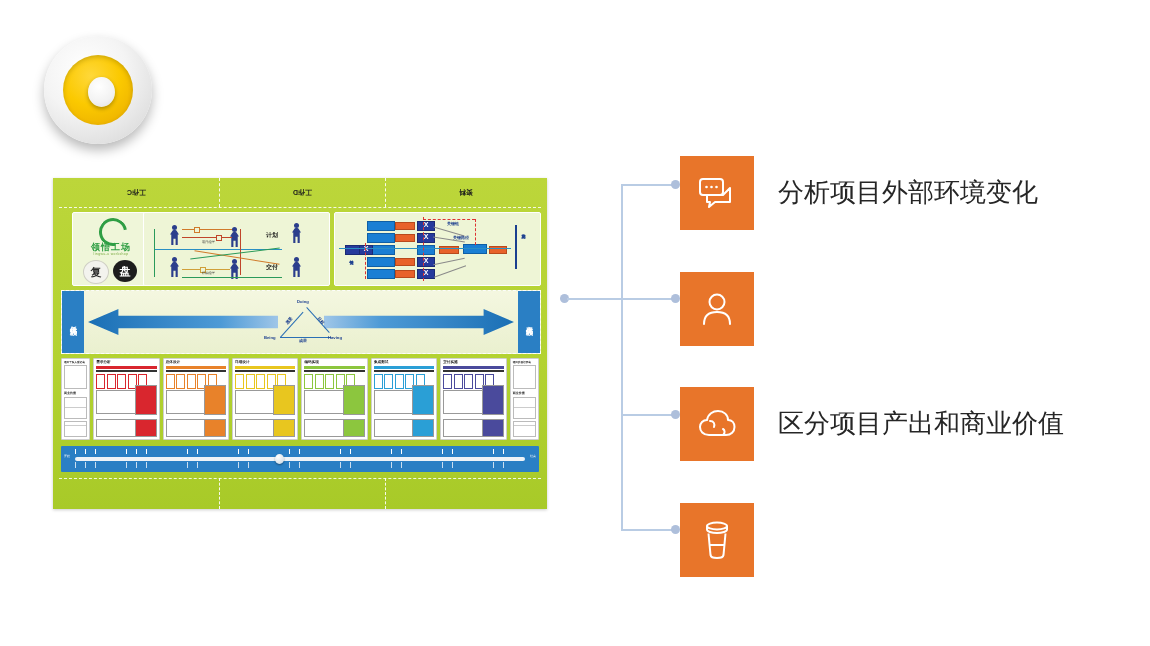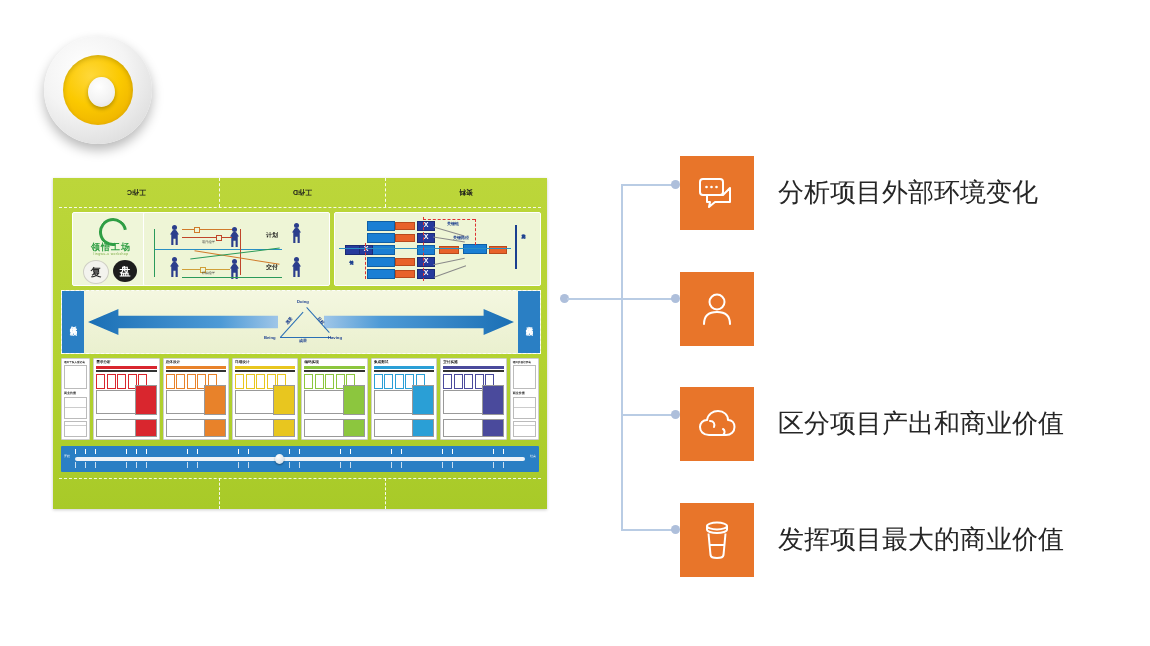--- a/index.html
+++ b/index.html
@@ -516,14 +516,13 @@
 
 <div class="item" id="item-3">
   <div class="icon-box">
     <svg width="28" height="40" viewBox="0 0 28 40" fill="none" stroke="#ffffff" stroke-width="2">
       <ellipse cx="14" cy="6" rx="10" ry="3.4"></ellipse>
       <path d="M4 6 L4 9.5 C4 11.4 8.5 13 14 13 C19.5 13 24 11.4 24 9.5 L24 6"></path>
       <path d="M5.5 13.5 L7.5 35 C7.8 36.8 10.5 38 14 38 C17.5 38 20.2 36.8 20.5 35 L22.5 13.5" stroke-linejoin="round"></path>
       <path d="M6.6 25 L21.4 25"></path>
     </svg>
   </div>
-  <div class="item-text">发挥项目最大的商业价值</div>
 </div>
 
 </body></html>

